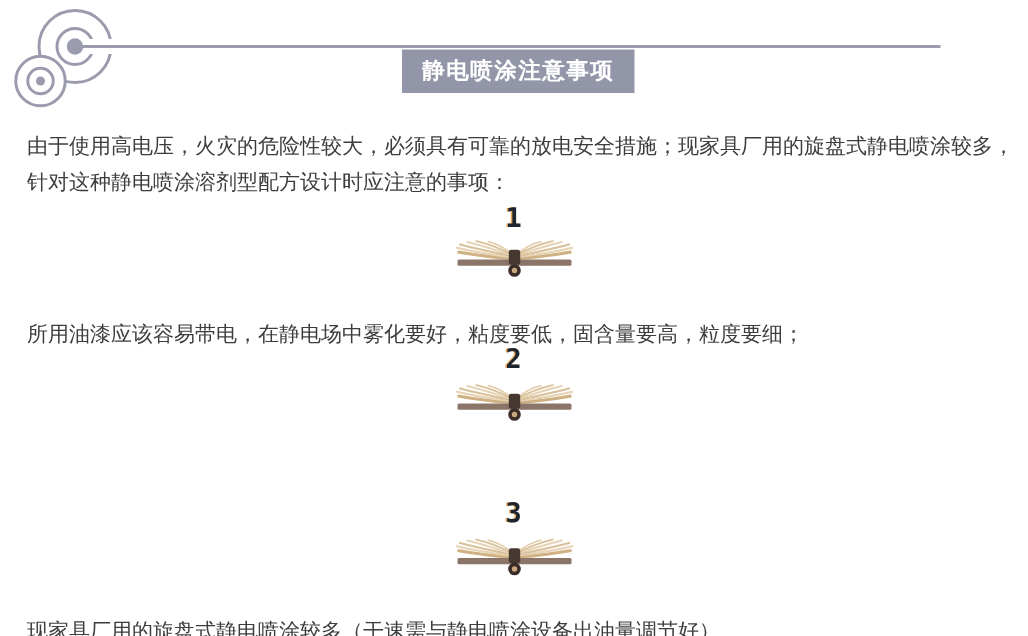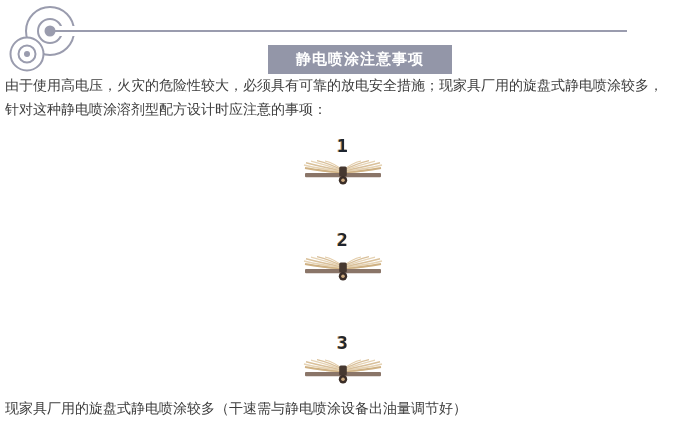--- a/index.html
+++ b/index.html
@@ -10,35 +10,35 @@
     overflow:hidden;
     font-family:"DejaVu Sans","Liberation Sans",sans-serif;
   }
   .logo{position:absolute;left:0;top:0;}
   .rule{
     position:absolute;left:50px;top:30px;
     width:577px;height:2px;
     background:#9a9cae;
   }
   .banner{
-    position:absolute;left:268px;top:45px;
-    width:184px;height:29px;
+    position:absolute;left:268px;top:33px;
+    width:155px;height:29px;
     background:#9396a8;
     display:flex;align-items:center;justify-content:center;
   }
   .banner span{
     color:#ffffff;
     font-size:15px;
     font-weight:bold;
     letter-spacing:1px;
     white-space:nowrap;
   }
   .para{
     position:absolute;left:5px;right:4px;
-    margin:0;
+    margin:13px;
     color:#3d3d3d;
     font-size:14px;
     line-height:24px;
     text-align:left;
   }
   .pline{display:block;white-space:nowrap;}
   .item-number{
     position:absolute;left:0;width:100%;
     text-align:center;
     font-family:"DejaVu Sans Mono","Liberation Mono",monospace;
@@ -93,20 +93,23 @@
     <path d="M41,13.5 Q64,11 80,7" fill="none" stroke="#e6d3b4" stroke-width="1.5"></path>
     <path d="M41,13 Q62,9 78,4.8" fill="none" stroke="#d9c09a" stroke-width="1.4"></path>
     <path d="M41,12.8 Q58,7 73,3.2" fill="none" stroke="#e6d3b4" stroke-width="1.3"></path>
     <path d="M41,12.6 Q54,5.6 67,2.6" fill="none" stroke="#d9c09a" stroke-width="1.2"></path>
     <path d="M41,12.5 Q50,5 59,3" fill="none" stroke="#e3cca8" stroke-width="1.1"></path>
     <rect x="3" y="15" width="76" height="4.2" rx="1" fill="#8a7568"></rect>
     <rect x="37.2" y="8.5" width="7.6" height="10" rx="1.6" fill="#463830"></rect>
     <circle cx="41" cy="22.3" r="4.2" fill="#3a2d27"></circle>
     <circle cx="41" cy="22.3" r="1.8" fill="#caa87e"></circle>
   </svg>
+  <p class="para" style="top:198px">
+    <span class="pline">所用油漆应该容易带电，在静电场中雾化要好，粘度要低，固含量要高，粒度要细；</span>
+  </p>
 
   <div class="item-number" style="top:230px">2</div>
   <svg class="book" style="top:254px" viewBox="0 0 82 28">
     <path d="M41,15.5 Q20,13 3,8.5 Q22,15.5 41,15.5 Z" fill="#ead9bd"></path>
     <path d="M41,15.5 Q62,13 79,8.5 Q60,15.5 41,15.5 Z" fill="#ead9bd"></path>
     <path d="M41,14.5 Q20,13 3,10" fill="none" stroke="#cfb183" stroke-width="2"></path>
     <path d="M41,13.5 Q18,11 2,7" fill="none" stroke="#e6d3b4" stroke-width="1.5"></path>
     <path d="M41,13 Q20,9 4,4.8" fill="none" stroke="#d9c09a" stroke-width="1.4"></path>
     <path d="M41,12.8 Q24,7 9,3.2" fill="none" stroke="#e6d3b4" stroke-width="1.3"></path>
     <path d="M41,12.6 Q28,5.6 15,2.6" fill="none" stroke="#d9c09a" stroke-width="1.2"></path>

